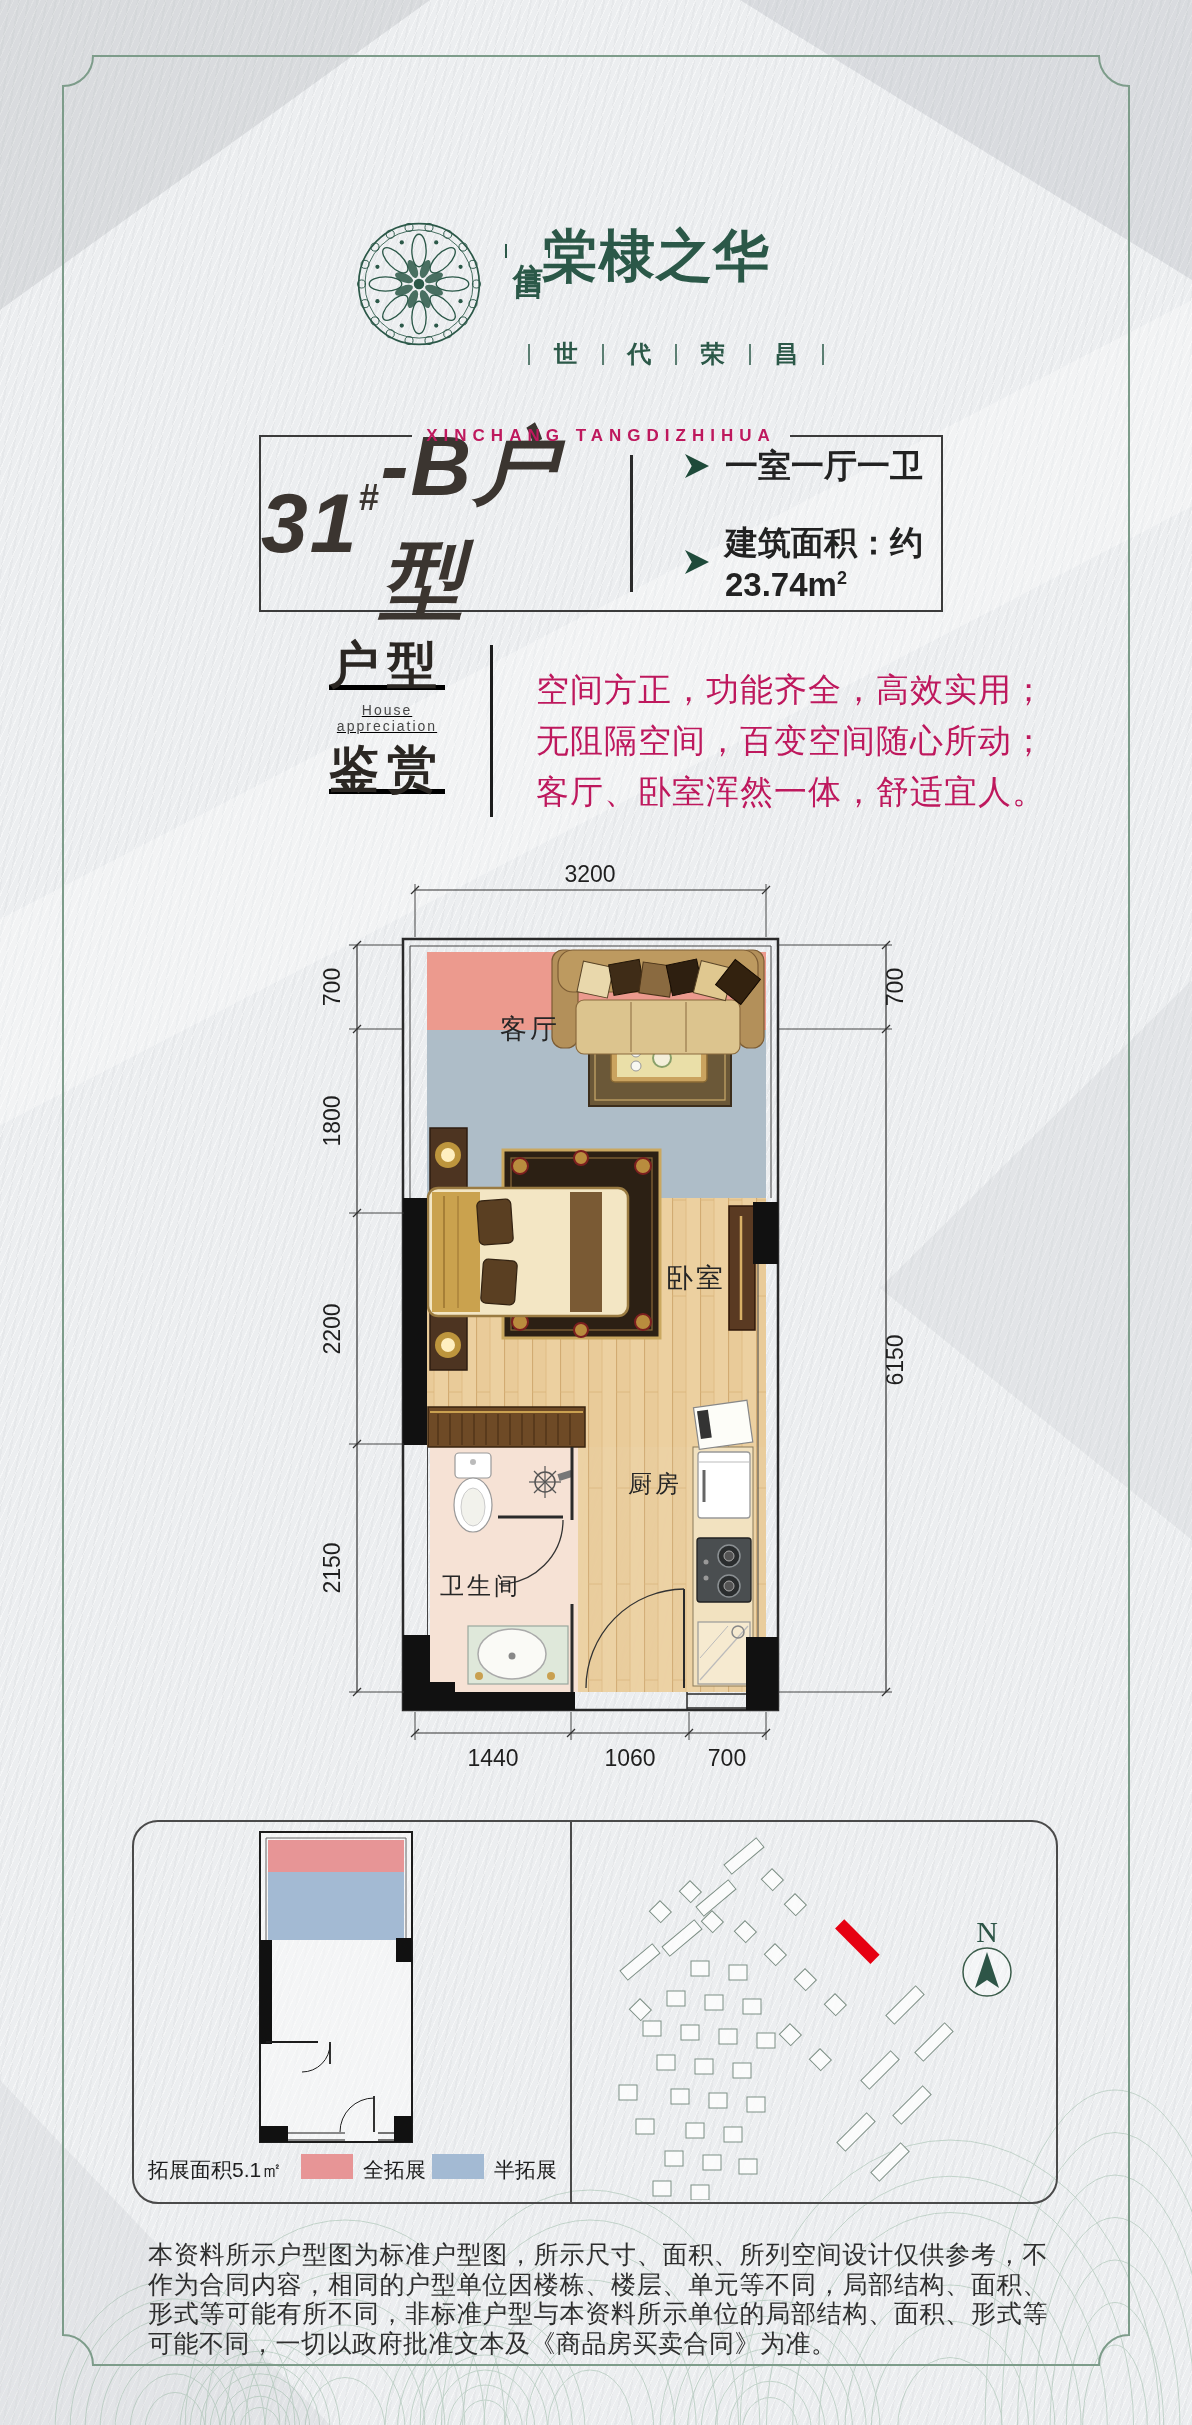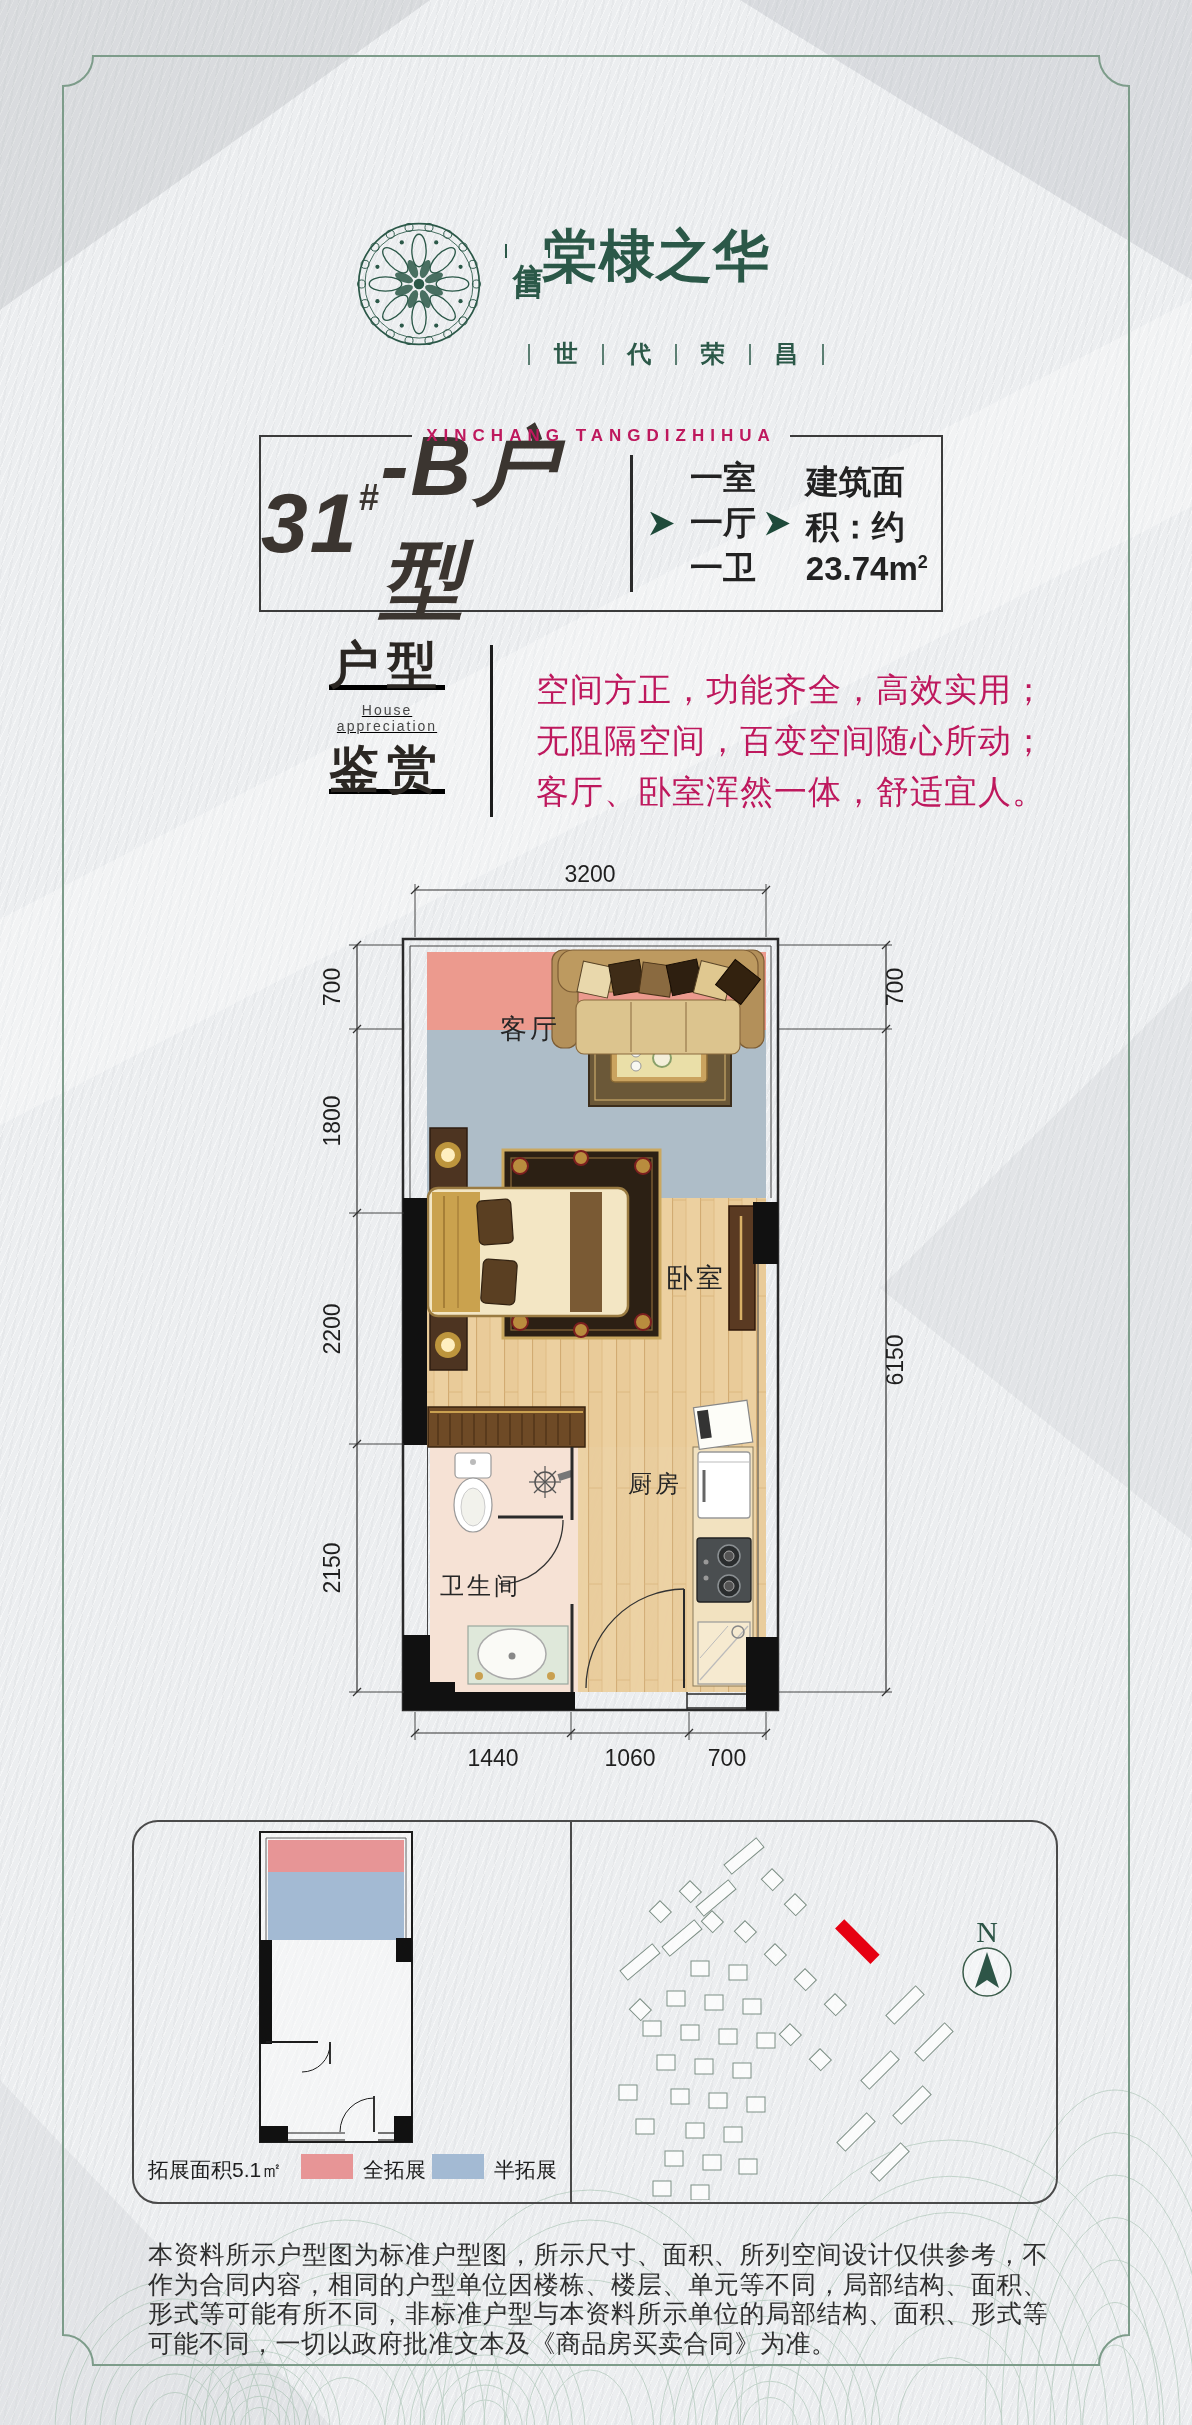--- a/index.html
+++ b/index.html
@@ -28,22 +28,22 @@
   .title-box{position:absolute;left:259px;top:437px;width:684px;height:175px;z-index:3;
     border:2px solid #3b3b3b;border-top:none;box-sizing:border-box;display:flex;align-items:stretch;}
   .box-top-row{position:absolute;left:-2px;right:-2px;top:-1px;transform:translateY(-50%);
     display:flex;align-items:center;gap:14px;}
   .box-top-row .ln{flex:1;height:2px;background:#3b3b3b;}
   .box-top-row .romanized{font-size:17px;letter-spacing:6px;color:#be185d;font-weight:600;white-space:nowrap;}
   .unit-name{width:369px;display:flex;align-items:center;justify-content:center;
     color:#3b3530;font-weight:700;font-size:84px;letter-spacing:2px;font-style:italic;}
   .unit-name sup{font-size:36px;vertical-align:top;line-height:1;position:relative;top:-26px;}
   .title-divider{width:3px;background:#2a2a2a;margin:18px 0;}
-  .unit-features{flex:1;display:flex;flex-direction:row;justify-content:center;
-    row-gap:32px;padding-left:17px;}
+  .unit-features{flex:1;display:flex;flex-direction:column;justify-content:center;
+    row-gap:32px;padding-left:52px;}
   .feature-row{display:flex;align-items:center;gap:16px;font-size:33px;color:#222;font-weight:600;}
   .arrow-ic{width:24px;height:24px;background:#1e4a3a;flex:0 0 auto;
     clip-path:polygon(0 0,100% 50%,0 100%,28% 50%);}
   .feature-row sup{font-size:18px;}
   
   .appre-left{position:absolute;left:312px;top:640px;width:150px;text-align:center;z-index:3;text-decoration:underline;}
   .appre-left .big{font-family:"Liberation Serif",serif;font-weight:700;font-size:50px;
     letter-spacing:8px;color:#2b2723;line-height:1.0;}
   .appre-left .en{font-size:14px;letter-spacing:2px;color:#474747;margin:12px 0 10px;}
   .appre-divider{position:absolute;left:490px;top:645px;width:3px;height:172px;background:#1c1c1c;z-index:3;}

